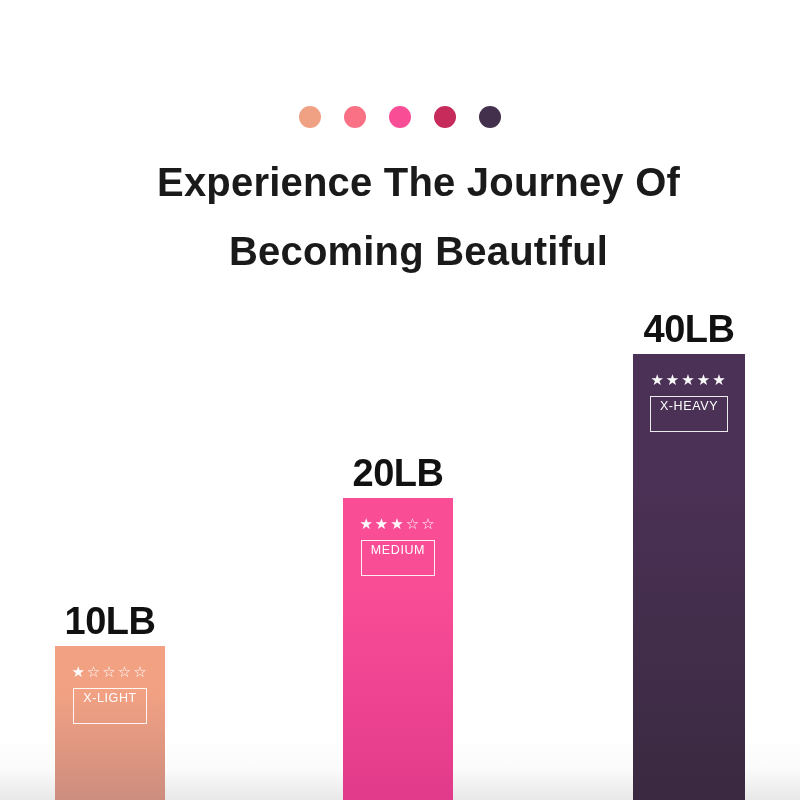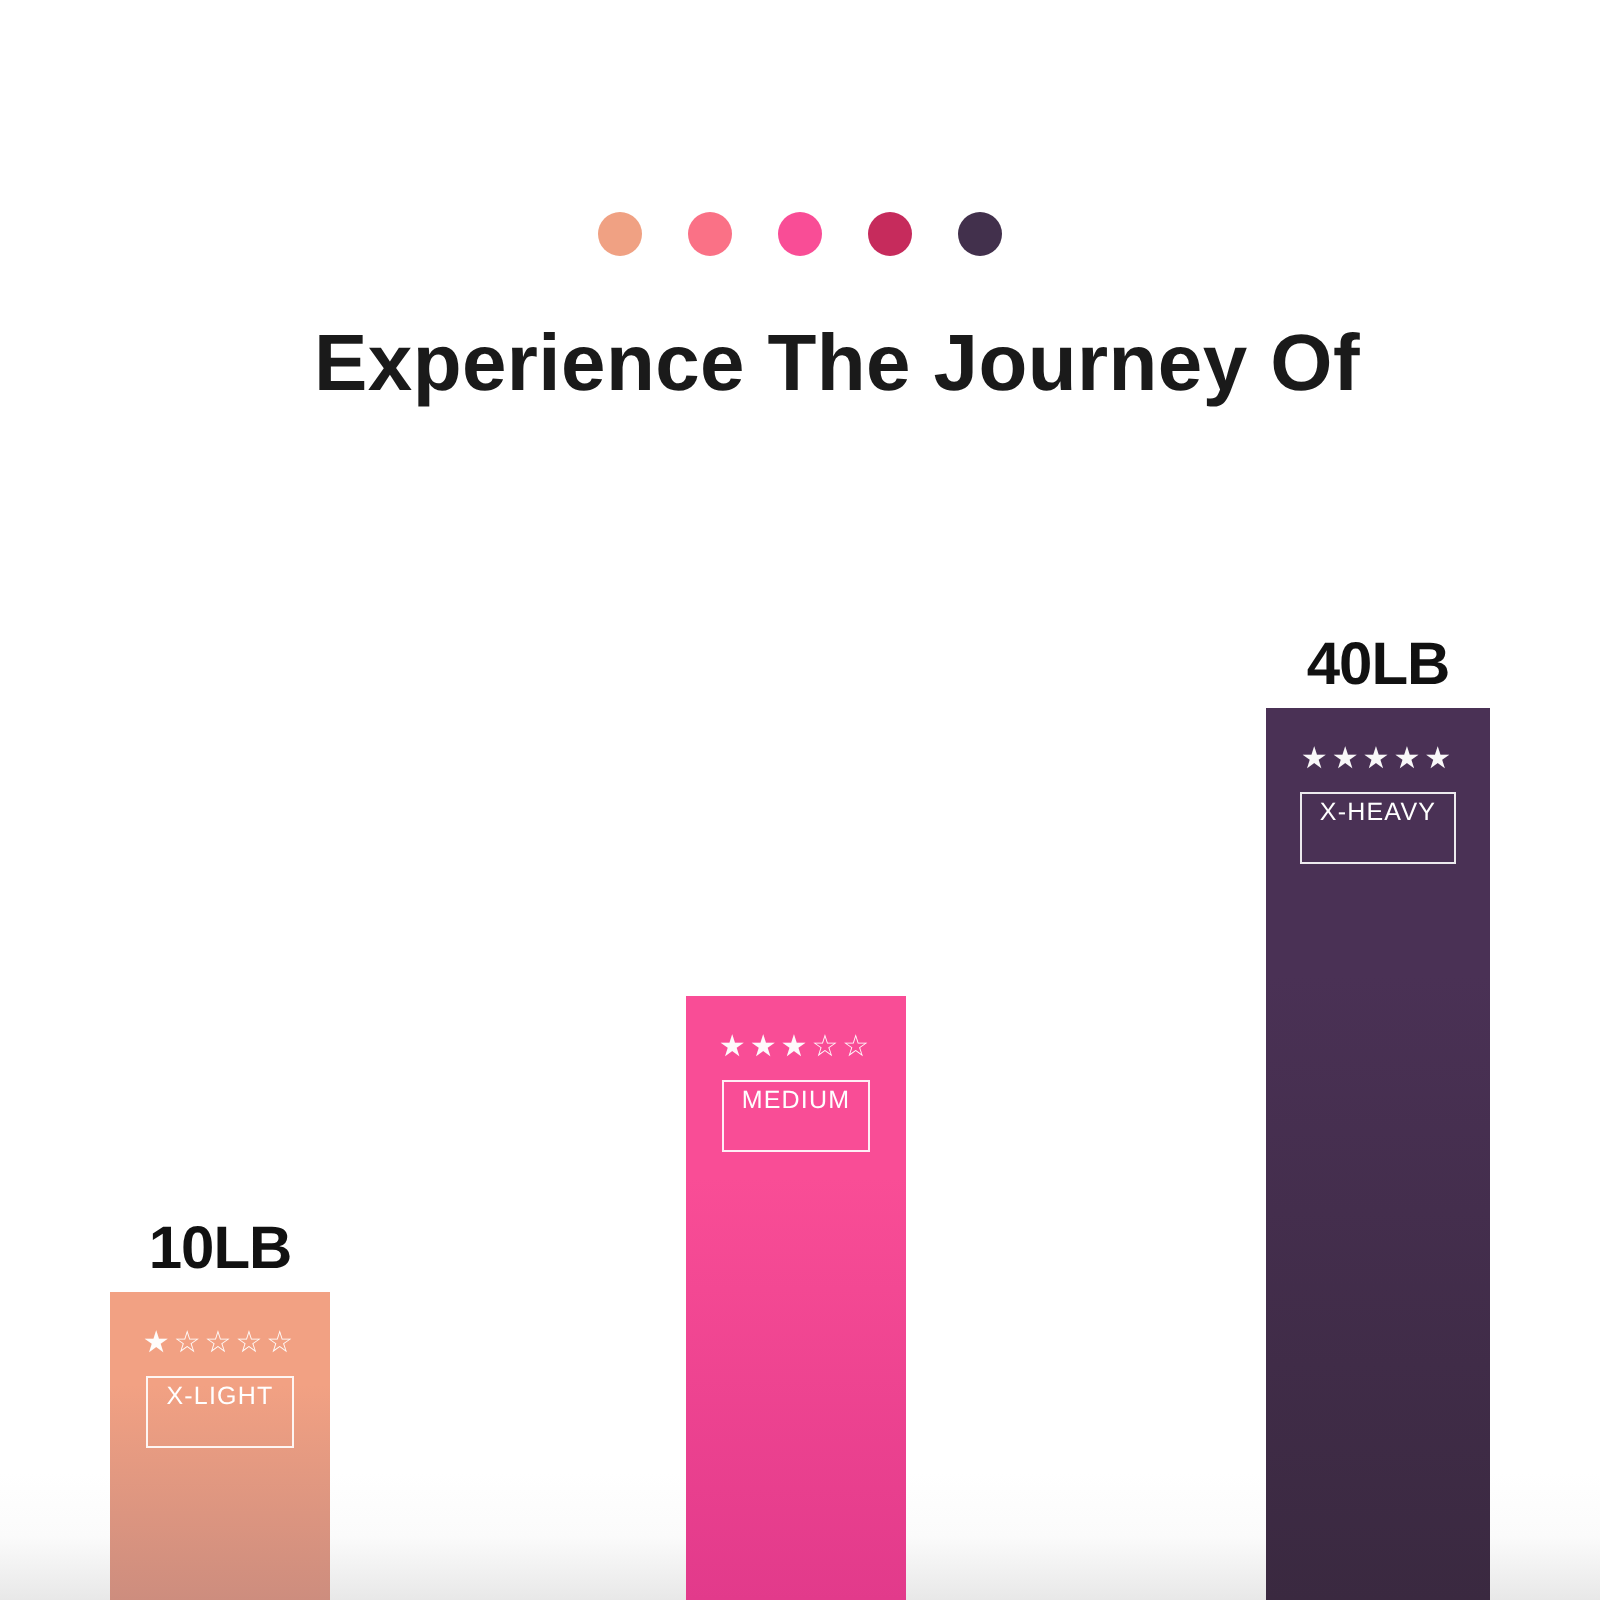--- a/index.html
+++ b/index.html
@@ -69,21 +69,21 @@
   .bar-group {
     position: absolute;
     bottom: 0;
   }
   .bar-value {
     position: absolute;
     left: 50%;
     transform: translateX(-50%);
     bottom: 100%;
     margin-bottom: 6px;
-    font-size: 30px;
+    font-size: 38px;
     font-weight: 700;
     color: #111111;
     letter-spacing: -0.5px;
     white-space: nowrap;
     line-height: 1;
   }
   .bar {
     position: relative;
     width: 100%;
     height: 100%;
@@ -124,30 +124,32 @@
   <div id="dot-row">
       <span class="dot" style="background: rgb(240, 161, 131);"></span>
       <span class="dot" style="background: rgb(250, 113, 134);"></span>
       <span class="dot" style="background: rgb(249, 77, 150);"></span>
       <span class="dot" style="background: rgb(198, 43, 92);"></span>
       <span class="dot" style="background: rgb(66, 48, 76);"></span>
     </div>
 
   <div id="headline">
     <span class="hl-line">Experience The Journey Of</span>
+    <span class="hl-line">Becoming Beautiful</span>
   </div>
 
   <div id="chart">
       <div class="bar-group" style="left: 55px; width: 110px; height: 154px; border-radius: 30px;">
         <div class="bar-value">10LB</div>
         <div class="bar" style="background: linear-gradient(rgb(242, 161, 131) 0%, rgb(242, 161, 131) 30%, rgb(205, 141, 126) 100%);">
           <div class="bar-content"><div class="stars">★☆☆☆☆</div><div class="tier">X-LIGHT</div></div>
         </div>
       </div>
       <div class="bar-group" style="left: 343px; width: 110px; height: 302px;">
+        <div class="bar-value">20LB</div>
         <div class="bar" style="background: linear-gradient(rgb(249, 77, 150) 0%, rgb(249, 77, 150) 30%, rgb(226, 58, 139) 100%);">
           <div class="bar-content"><div class="stars">★★★☆☆</div><div class="tier">MEDIUM</div></div>
         </div>
       </div>
       <div class="bar-group" style="left: 633px; width: 112px; height: 446px;">
         <div class="bar-value">40LB</div>
         <div class="bar" style="background: linear-gradient(rgb(74, 49, 85) 0%, rgb(74, 49, 85) 30%, rgb(58, 41, 64) 100%);">
           <div class="bar-content"><div class="stars">★★★★★</div><div class="tier">X-HEAVY</div></div>
         </div>
       </div>

